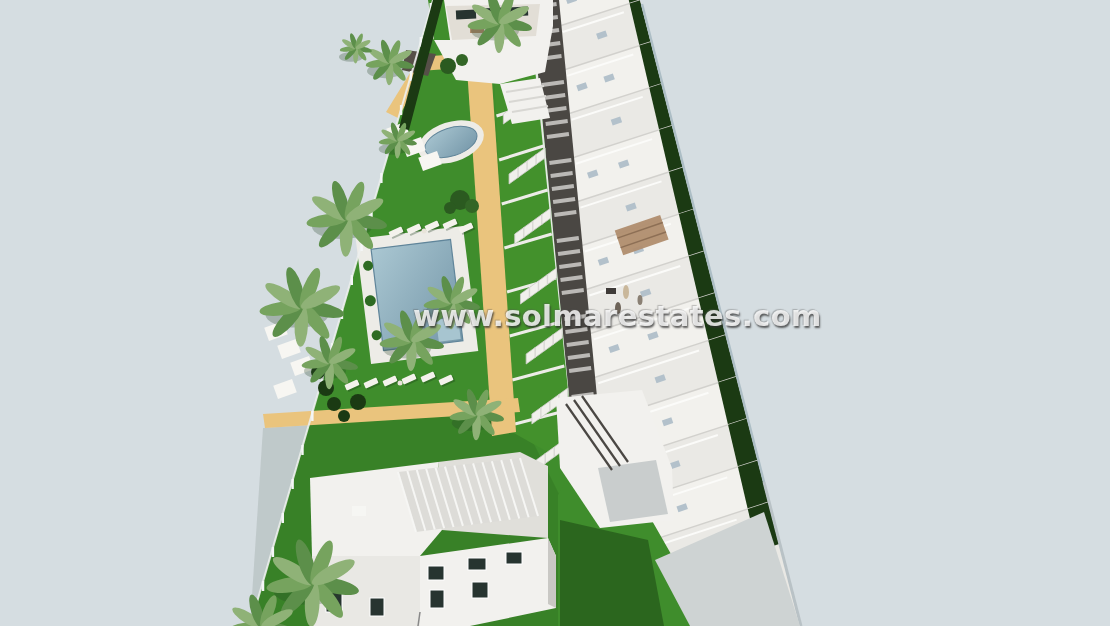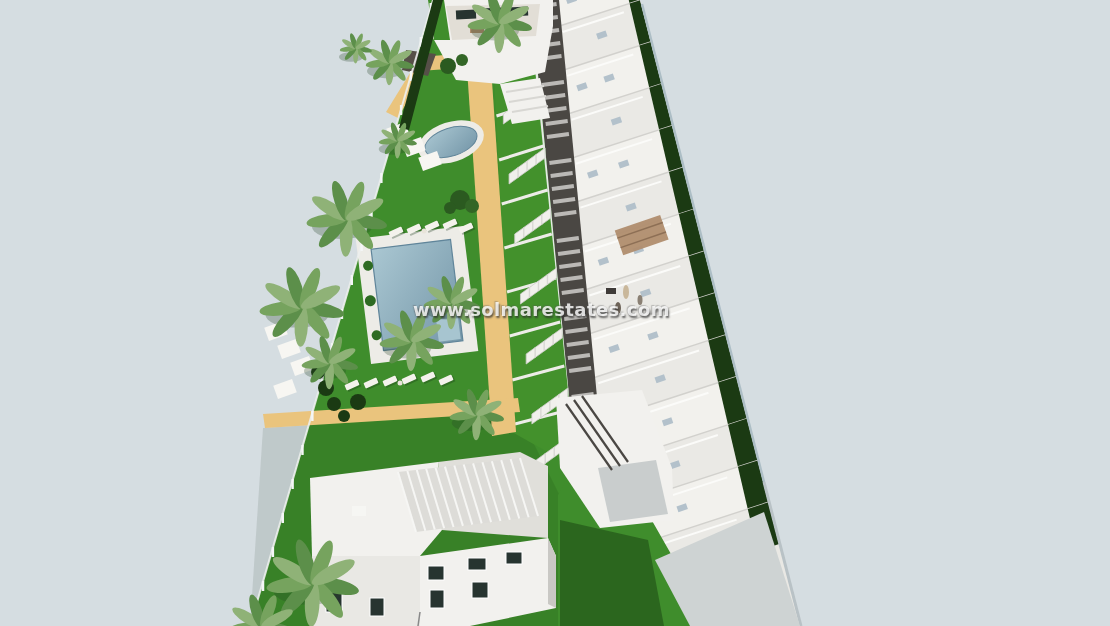--- a/index.html
+++ b/index.html
@@ -11,21 +11,21 @@
   .hedge{fill:var(--hedge)} .sand{fill:var(--sand)}
   .deck{fill:var(--pool-deck)} .white{fill:var(--building-white)}
   .shade{fill:var(--building-shade)} .darkface{fill:var(--building-dark-face)}
   .walk{fill:var(--walkway)} .rung{stroke:var(--walkway-rung)}
   .wood{fill:var(--pergola-wood)} .road{fill:var(--road)}
   .win{fill:var(--window-glass)} .fencel{stroke:var(--fence-white)}
   .balus{stroke:var(--balustrade)}
   .stopA{stop-color:var(--pool-water-light)} .stopB{stop-color:var(--pool-water)}
   .watermark{
     position:absolute;left:413px;top:299px;width:280px;
-    font-size:18px;font-weight:bold;letter-spacing:.4px;
+    font-size:29px;font-weight:bold;letter-spacing:.4px;
     color:var(--watermark-color,rgba(255,255,255,.82));
     text-shadow:1px 2px 2px rgba(45,45,45,.75), -1px -1px 1px rgba(90,90,90,.35);
     white-space:nowrap;user-select:none;}
 </style>
 </head>
 <body>
 
 <div id="stage">
 <svg id="scene" width="1110" height="626" viewBox="0 0 1110 626">
   <defs>

